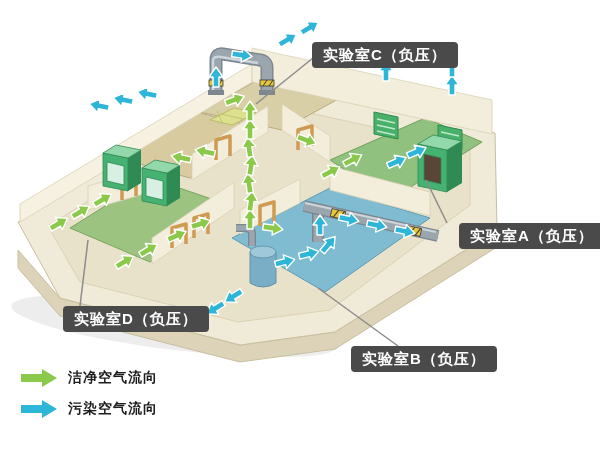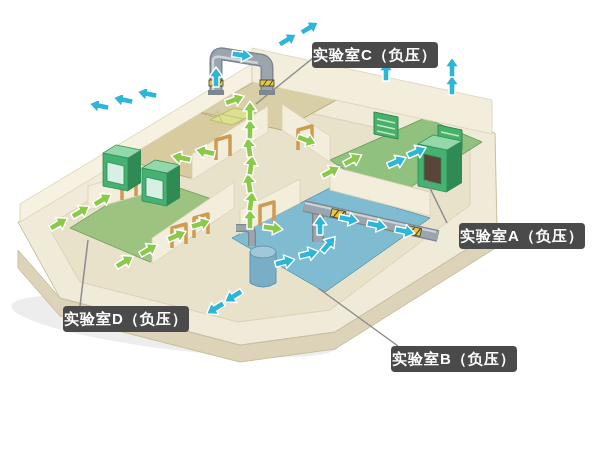--- a/index.html
+++ b/index.html
@@ -6,27 +6,27 @@
   .stage{
     position:relative;width:600px;height:456px;overflow:hidden;background:#ffffff;
     font-family:"Liberation Sans","DejaVu Sans",sans-serif;
   }
   .stage svg.scene{position:absolute;left:0;top:0;}
   .callout{
     position:absolute;
     background:var(--callout-bg,#4a4a4a);
     color:var(--callout-text,#ffffff);
     font-weight:bold;font-size:15px;line-height:1;
-    padding:5px 1px 6px;border-radius:4px;
+    padding:5px 11px 6px;border-radius:4px;
     letter-spacing:1px;white-space:nowrap;
   }
   #callout-c{left:312px;top:42px;}
   #callout-a{left:436px;top:223px;margin-left:23px;}
   #callout-d{left:17px;top:306px;margin-left:46px;}
-  #callout-b{left:351px;top:346px;margin-left:40px;}
+  #callout-b{left:351px;top:346px;}
   .legend{position:absolute;left:20px;top:368px;display:flex;flex-direction:column;gap:11px;}
   .legend-row{display:flex;align-items:center;gap:10px;}
   .legend-row span{font-weight:bold;font-size:14px;color:#1c1c1c;letter-spacing:1px;}
 </style>
 </head>
 <body>
 
 <div class="stage">
 
   <svg class="scene" width="600" height="456" viewBox="0 0 600 456" xmlns="http://www.w3.org/2000/svg" xmlns:xlink="http://www.w3.org/1999/xlink">
@@ -203,14 +203,28 @@
       <line x1="80" y1="306" x2="88" y2="240"></line>
       <line x1="398" y1="346" x2="318" y2="288"></line>
     </g>
   </svg>
 
   <div class="callout" id="callout-c">实验室C（负压）</div>
   <div class="callout" id="callout-a">实验室A（负压）</div>
   <div class="callout" id="callout-d">实验室D（负压）</div>
   <div class="callout" id="callout-b">实验室B（负压）</div>
 
+  <div class="legend">
+    <div class="legend-row">
+      <svg width="38" height="20" viewBox="0 0 38 20">
+        <path d="M1,6 L22,6 L22,1 L37,10 L22,19 L22,14 L1,14 Z" fill="var(--clean-arrow,#8bc94a)"></path>
+      </svg>
+      <span>洁净空气流向</span>
+    </div>
+    <div class="legend-row">
+      <svg width="38" height="20" viewBox="0 0 38 20">
+        <path d="M1,6 L22,6 L22,1 L37,10 L22,19 L22,14 L1,14 Z" fill="var(--polluted-arrow,#2eb6d9)"></path>
+      </svg>
+      <span>污染空气流向</span>
+    </div>
+  </div>
 
 </div>
 
 </body></html>

